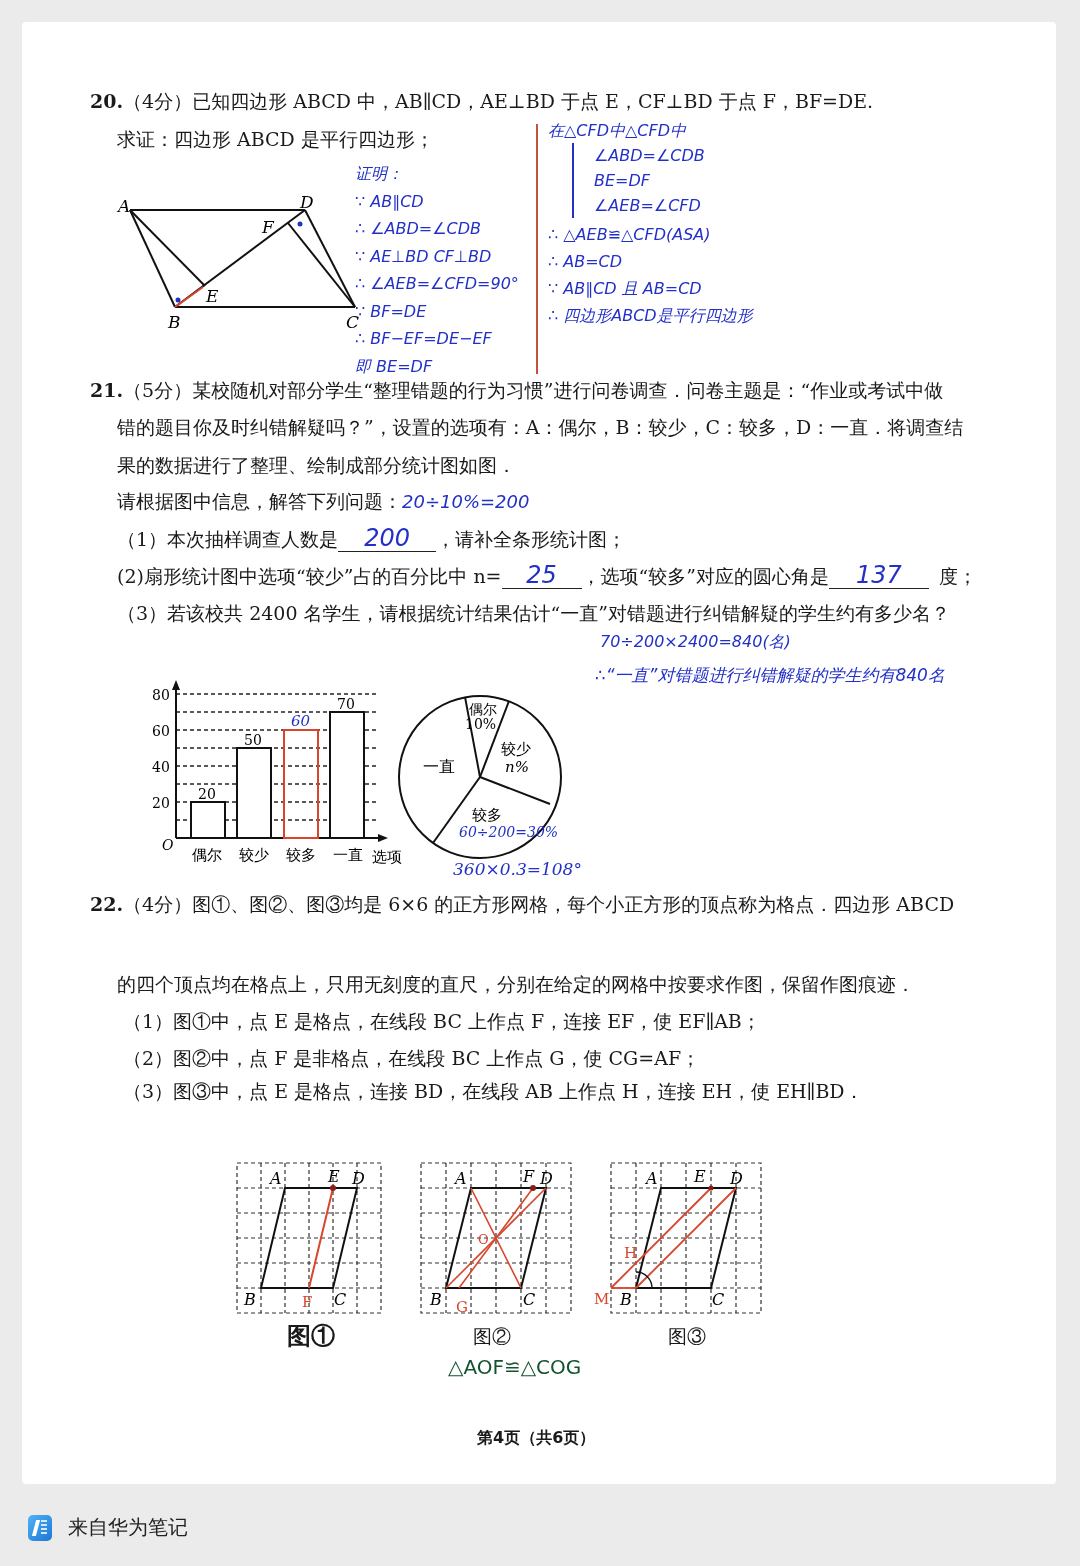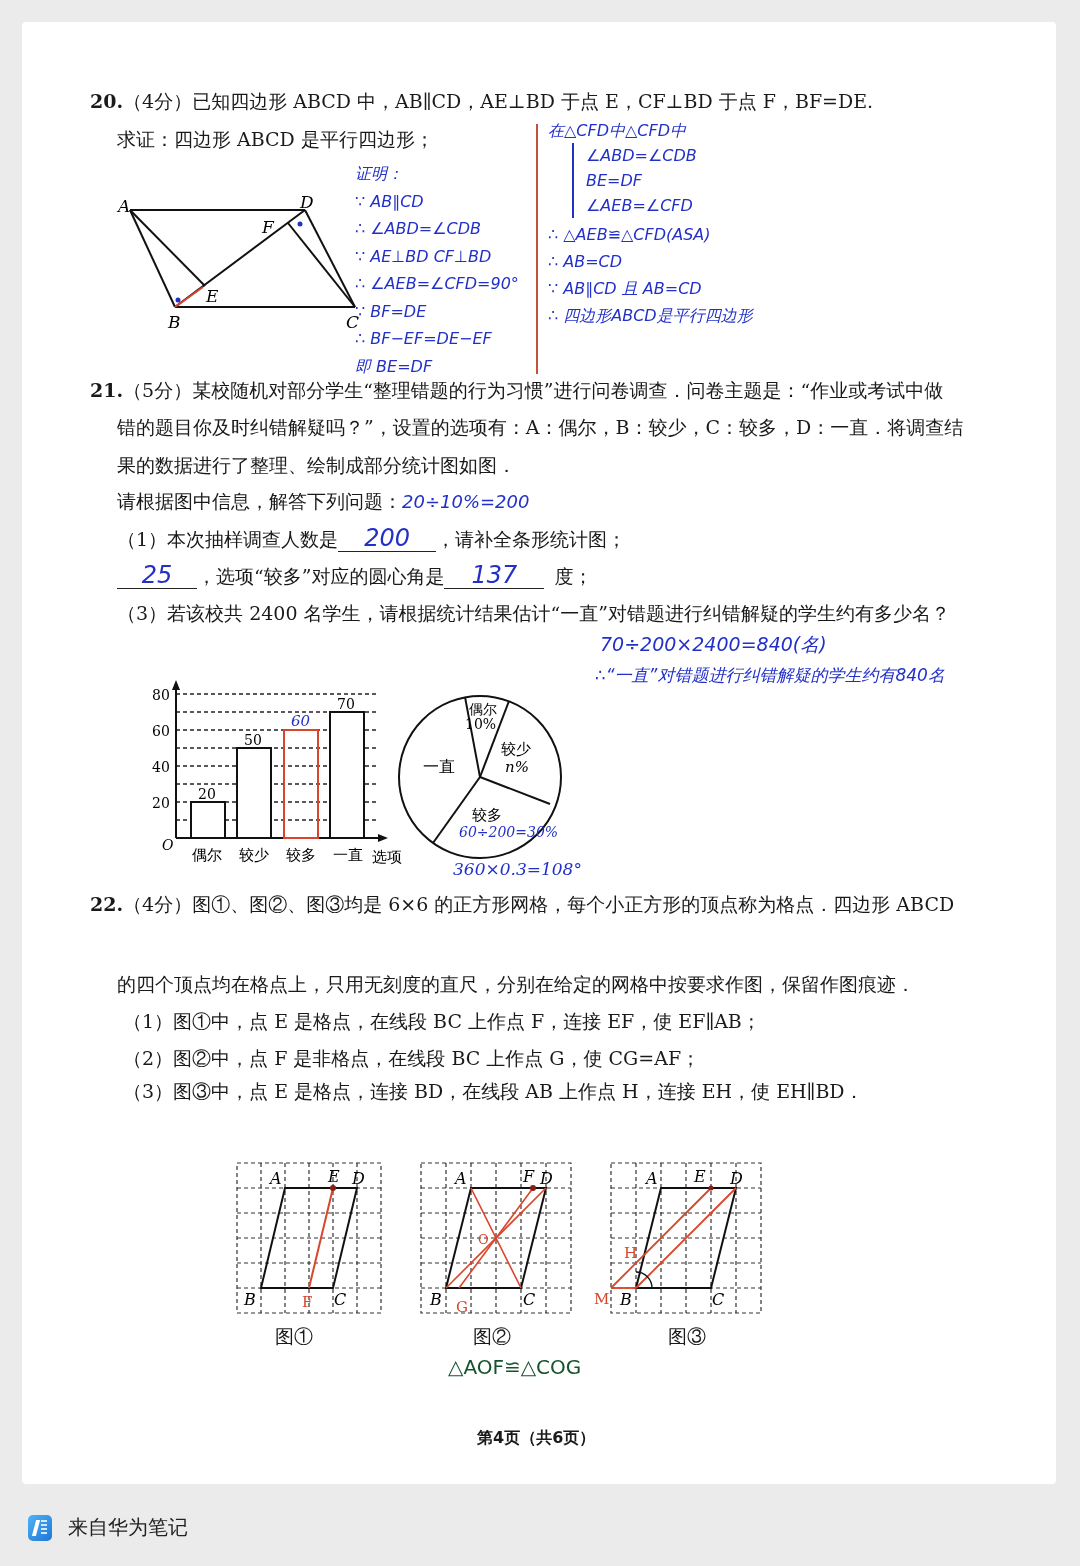--- a/index.html
+++ b/index.html
@@ -56,21 +56,21 @@
   <div>∴ ∠AEB=∠CFD=90°</div>
   <div>∵ BF=DE</div>
   <div>∴ BF−EF=DE−EF</div>
   <div>即 BE=DF</div>
 </div>
 
 <div class="abs" style="left:536px;top:124px;width:2px;height:250px;background:#c0533a;"></div>
 
 <div class="abs hw" style="left:548px;top:118px;font-size:16px;line-height:25px;">
   <div>在△CFD中△CFD中</div>
-  <div style="border-left:2px solid #2230c8;padding-left:12px;margin-left:24px;">
+  <div style="border-left:2px solid #2230c8;padding-left:20px;margin-left:24px;">
     <div>∠ABD=∠CDB</div>
     <div>BE=DF</div>
     <div>∠AEB=∠CFD</div>
   </div>
   <div style="margin-top:4px;">∴ △AEB≌△CFD(ASA)</div>
   <div style="margin-top:2px;">∴ AB=CD</div>
   <div style="margin-top:2px;">∵ AB∥CD 且 AB=CD</div>
   <div style="margin-top:2px;">∴ 四边形ABCD是平行四边形</div>
 </div>
 
@@ -80,24 +80,24 @@
 <div class="abs q" style="left:117px;top:414px;">错的题目你及时纠错解疑吗？”，设置的选项有：A：偶尔，B：较少，C：较多，D：一直．将调查结</div>
 <div class="abs q" style="left:117px;top:452px;">果的数据进行了整理、绘制成部分统计图如图．</div>
 <div class="abs q" style="left:117px;top:488px;">
   <span>请根据图中信息，解答下列问题：</span><span class="hw" style="font-size:18px;">20÷10%=200</span>
 </div>
 
 <div class="abs q" style="left:117px;top:526px;">
   <span>（1）本次抽样调查人数是</span><span class="blank" style="width:98px;"><span class="hw">200</span></span><span>，请补全条形统计图；</span>
 </div>
 <div class="abs q" style="left:117px;top:563px;">
-  <span class="blank" style="width:80px;"><span class="hw">25</span></span><span>，选项“较多”对应的圆心角是</span><span class="blank" style="width:100px;"><span class="hw">137</span></span><span style="margin-left:10px;">度；</span>
+  <span>(2)扇形统计图中选项“较少”占的百分比中 n=</span><span class="blank" style="width:80px;"><span class="hw">25</span></span><span>，选项“较多”对应的圆心角是</span><span class="blank" style="width:100px;"><span class="hw">137</span></span><span style="margin-left:10px;">度；</span>
 </div>
 <div class="abs q" style="left:117px;top:600px;">（3）若该校共 2400 名学生，请根据统计结果估计“一直”对错题进行纠错解疑的学生约有多少名？</div>
-<div class="abs hw" style="left:600px;top:632px;font-size:19px;">70÷200×2400=840(名)</div>
+<div class="abs hw" style="left:600px;top:632px;font-size:16px;">70÷200×2400=840(名)</div>
 <div class="abs hw" style="left:595px;top:664px;font-size:17px;">∴“一直”对错题进行纠错解疑的学生约有840名</div>
 
 <svg class="abs" style="left:140px;top:680px;" width="280" height="190">
   <g stroke="#222" stroke-width="1.3" stroke-dasharray="4,3">
     <line x1="36" y1="14" x2="236" y2="14"></line>
     <line x1="36" y1="32" x2="236" y2="32"></line>
     <line x1="36" y1="50" x2="236" y2="50"></line>
     <line x1="36" y1="68" x2="236" y2="68"></line>
     <line x1="36" y1="86" x2="236" y2="86"></line>
     <line x1="36" y1="104" x2="236" y2="104"></line>
@@ -171,21 +171,21 @@
   <polygon points="49,26 121,26 97,126 25,126" fill="none" stroke="#111" stroke-width="2"></polygon>
   <line x1="97" y1="26" x2="73" y2="126" stroke="#d9452b" stroke-width="2"></line>
   <circle cx="97" cy="26" r="3" fill="#8a1e14"></circle>
   <text x="34" y="22" font-size="16" font-style="italic">A</text>
   <text x="92" y="20" font-size="16" font-style="italic">E</text>
   <text x="116" y="22" font-size="16" font-style="italic">D</text>
   <text x="8" y="143" font-size="16" font-style="italic">B</text>
   <text x="66" y="145" font-size="15" fill="#d9452b">F</text>
   <text x="98" y="143" font-size="16" font-style="italic">C</text>
 </svg>
-<div class="abs q" style="left:275px;top:1323px;font-size:19px;">图①</div>
+<div class="abs q" style="left:287px;top:1323px;font-size:24px;font-weight:bold;">图①</div>
 
 <svg class="abs" style="left:420px;top:1162px;" width="160" height="160">
   <g stroke="#333" stroke-width="1.2" stroke-dasharray="4,3" fill="none">
     <rect x="1" y="1" width="150" height="150"></rect>
     <line x1="26" y1="1" x2="26" y2="151"></line>
       <line x1="51" y1="1" x2="51" y2="151"></line>
       <line x1="76" y1="1" x2="76" y2="151"></line>
       <line x1="101" y1="1" x2="101" y2="151"></line>
       <line x1="126" y1="1" x2="126" y2="151"></line>
     <line x1="1" y1="26" x2="151" y2="26"></line>

